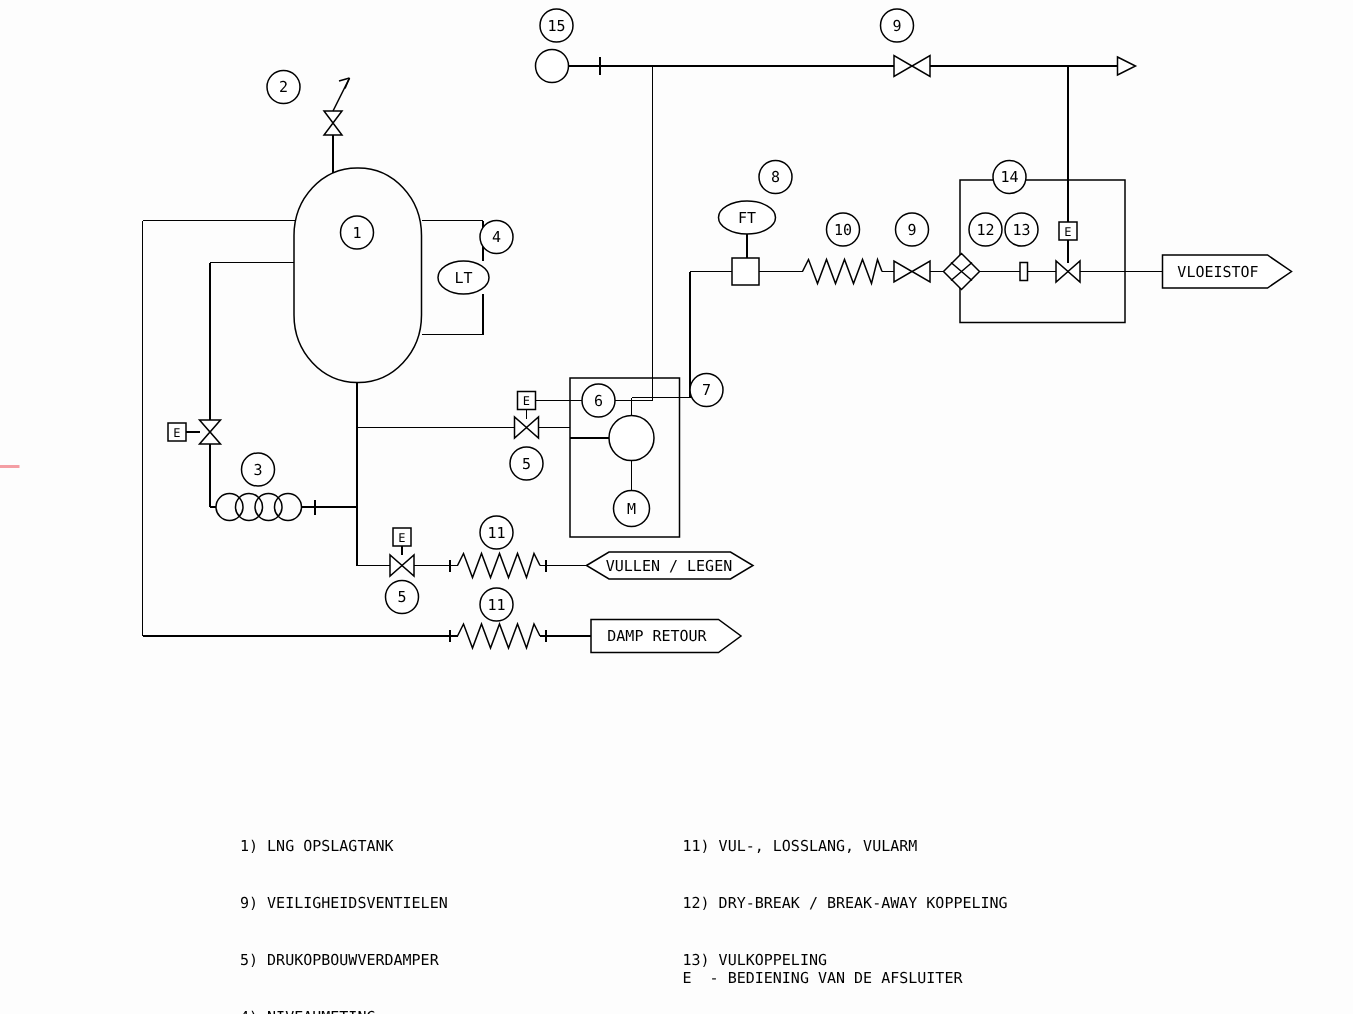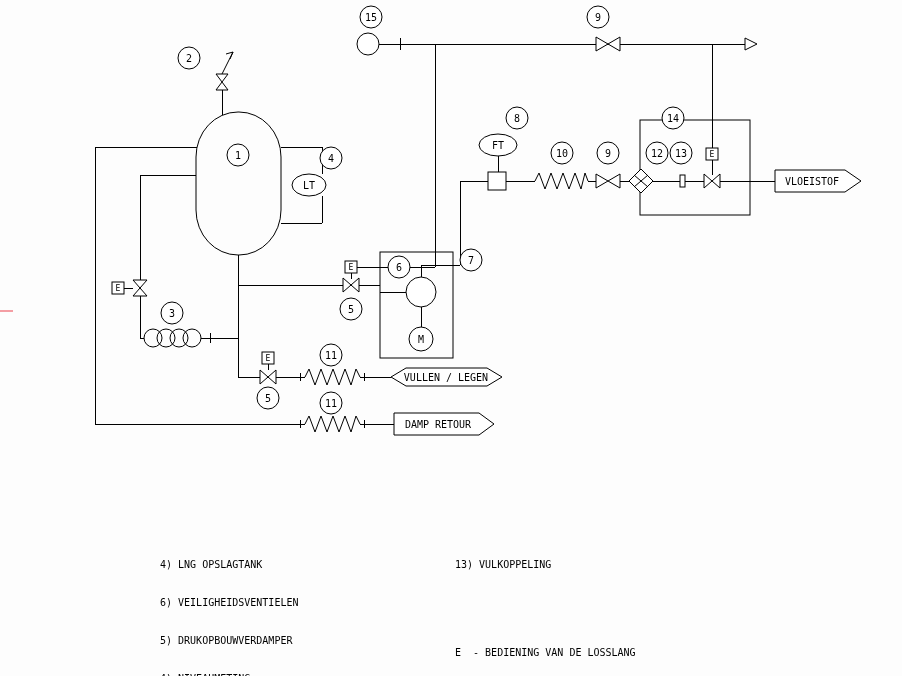--- a/index.html
+++ b/index.html
@@ -235,37 +235,39 @@
     <text class="txt tmid" x="673" y="118" dy="3.5">14</text>
   </g>
   <g>
     <circle class="sym" cx="371" cy="17" r="11"></circle>
     <text class="txt tmid" x="371" y="17" dy="3.5">15</text>
   </g>
 
 </svg>
 
 <div class="legend-col" style="left:160px; top:534px;">
-  <div>4) LNG OPSLAGTANK</div>
-  <div>6) VEILIGHEIDSVENTIELEN</div>
+  <div>1) LNG OPSLAGTANK</div>
+  <div>9) VEILIGHEIDSVENTIELEN</div>
   <div>5) DRUKOPBOUWVERDAMPER</div>
   <div>4) NIVEAUMETING</div>
   
   
   
   
   
 </div>
 
 <div class="legend-col" style="left:455px; top:534px;">
+  <div>11) VUL-, LOSSLANG, VULARM</div>
+  <div>12) DRY-BREAK / BREAK-AWAY KOPPELING</div>
   <div>13) VULKOPPELING</div>
   
   
 </div>
 
 <div class="legend-col" style="left:455px; top:622px;">
-  <div>E  - BEDIENING VAN DE LOSSLANG</div>
+  <div>E  - BEDIENING VAN DE AFSLUITER</div>
   
   
   
 </div>
 
 </div>
 
 </body></html>

